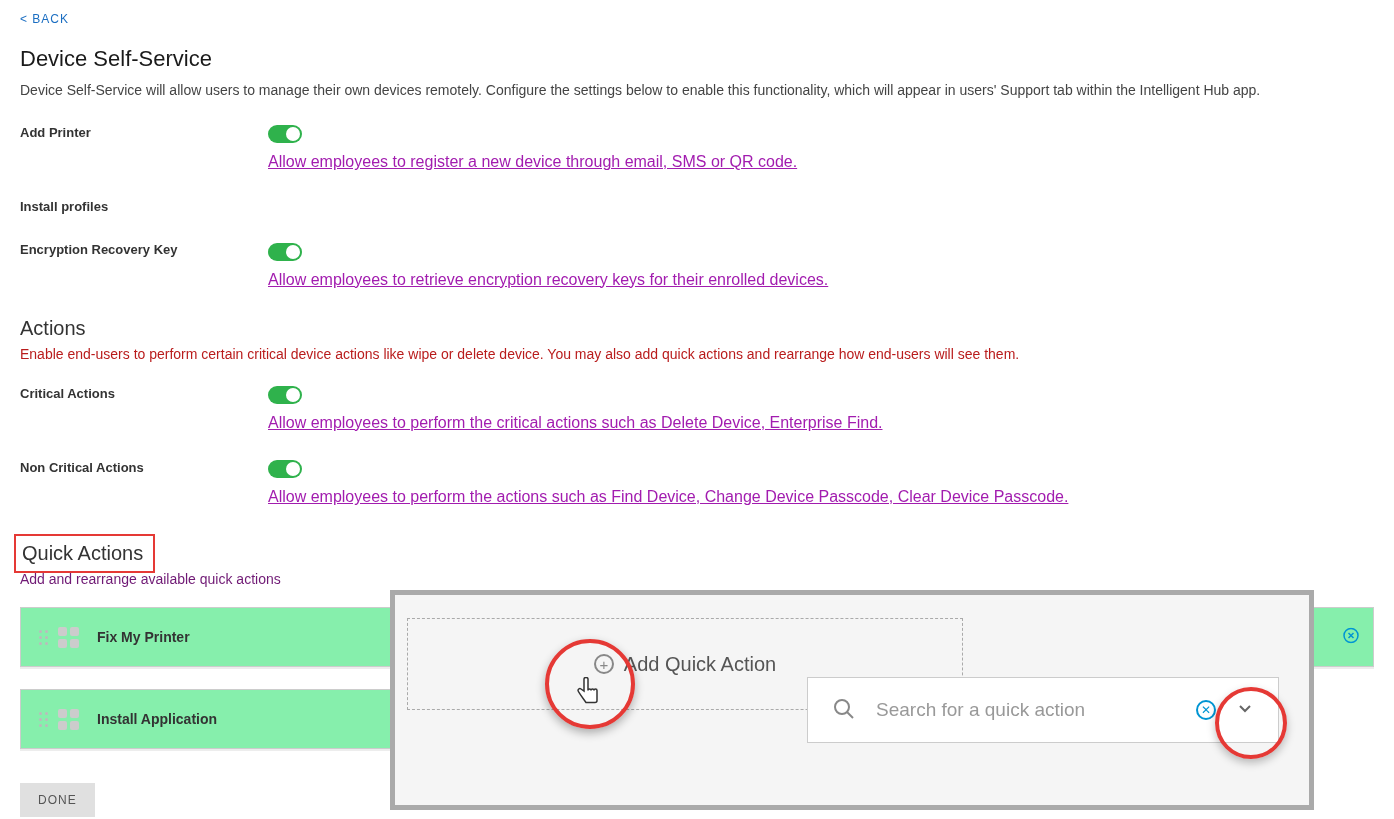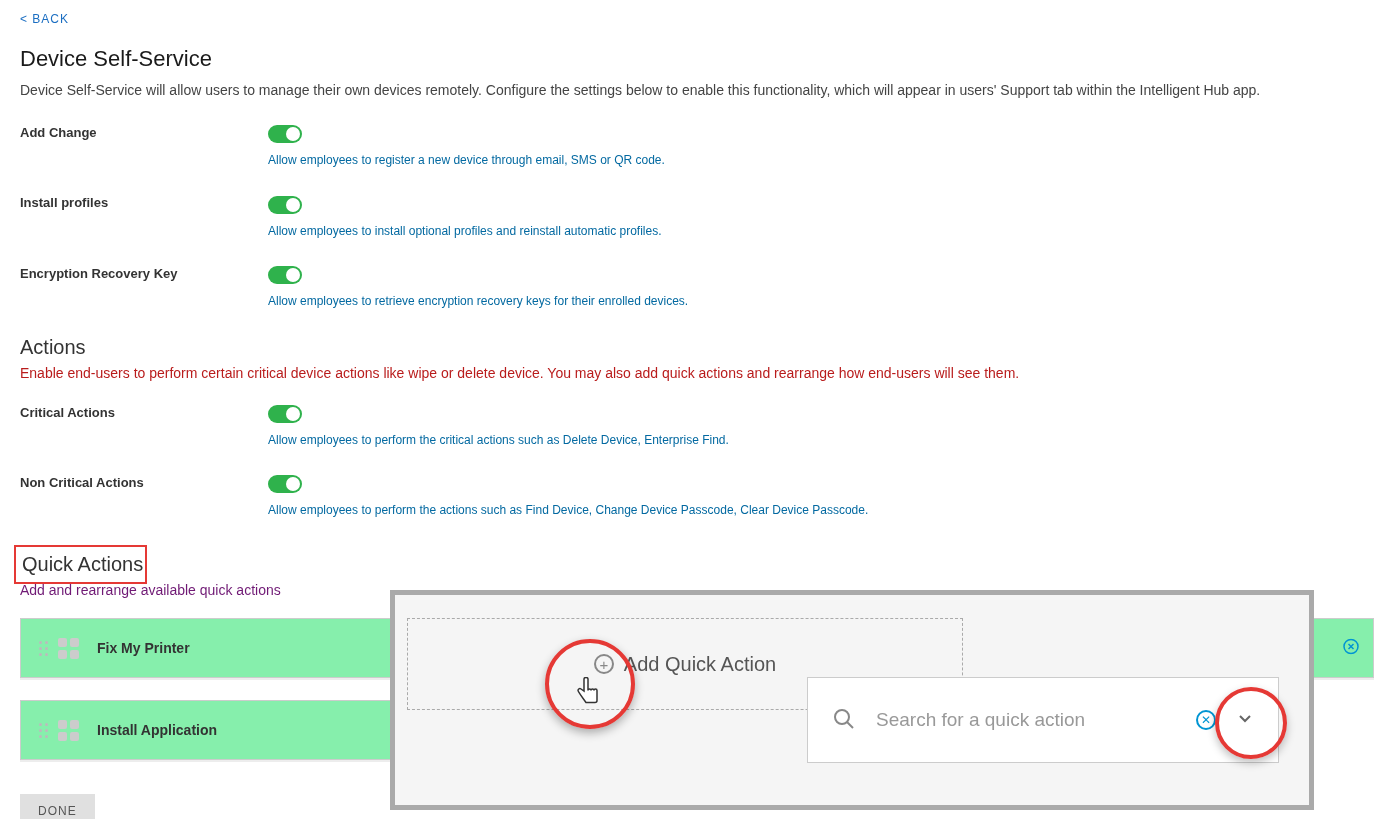--- a/index.html
+++ b/index.html
@@ -49,24 +49,25 @@
     }
     .setting-label {
       width: 248px;
       font-size: 13px;
       font-weight: 600;
       color: #333;
       flex-shrink: 0;
     }
     .setting-control { flex: 1; }
     .setting-help {
-      font-size: 12px;
-      color: #0369a1;
+      font-size: 16px;
+      color: #a21caf;
       margin-top: 10px;
       display: block;
+      text-decoration: underline;
     }
     
     .toggle {
       display: inline-block;
       width: 34px;
       height: 18px;
       background: #2fb24c;
       border-radius: 18px;
       position: relative;
       cursor: pointer;
@@ -78,21 +79,21 @@
       top: 2px;
       width: 14px;
       height: 14px;
       background: #fff;
       border-radius: 50%;
     }
     
     .qa-highlight {
       display: inline-block;
       border: 2px solid #e53935;
-      padding: 6px 2px 6px 0;
+      padding: 6px 10px 6px 0;
       margin-left: -6px;
       margin-bottom: -2px;
     }
     .quick-actions-desc {
       font-size: 14px;
       color: #701a75;
       margin-bottom: 20px;
     }
     .cards-row {
       display: flex;
@@ -198,21 +199,21 @@
       left: 180px;
       top: 82px;
       font-size: 26px;
       pointer-events: none;
     }
     .search-box {
       position: absolute;
       right: 30px;
       top: 82px;
       width: 472px;
-      height: 86px;
+      height: 66px;
       background: #fff;
       border: 1px solid #ccc;
       display: flex;
       align-items: center;
       padding: 4px 24px;
       gap: 20px;
     }
     .search-icon { color:#888; }
     .search-input {
       border: none;
@@ -248,33 +249,29 @@
 <body>
 
 <div class="container">
   <a class="back-link">&lt; BACK</a>
 
   <h2 class="section-title">Device Self-Service</h2>
   <p class="section-desc">Device Self-Service will allow users to manage their own devices remotely. Configure the settings below to enable this functionality, which will appear in users' Support tab within the Intelligent Hub app.</p>
 
   
   <div class="setting-row">
-    <div class="setting-label">Add Change</div>
+    <div class="setting-label">Add Printer</div>
     <div class="setting-control">
       <span class="toggle"><span class="knob"></span></span>
       <span class="setting-help">Allow employees to register a new device through email, SMS or QR code.</span>
     </div>
   </div>
   
   <div class="setting-row">
     <div class="setting-label">Install profiles</div>
-    <div class="setting-control">
-      <span class="toggle"><span class="knob"></span></span>
-      <span class="setting-help">Allow employees to install optional profiles and reinstall automatic profiles.</span>
-    </div>
   </div>
   
   <div class="setting-row">
     <div class="setting-label">Encryption Recovery Key</div>
     <div class="setting-control">
       <span class="toggle"><span class="knob"></span></span>
       <span class="setting-help">Allow employees to retrieve encryption recovery keys for their enrolled devices.</span>
     </div>
   </div>
 

